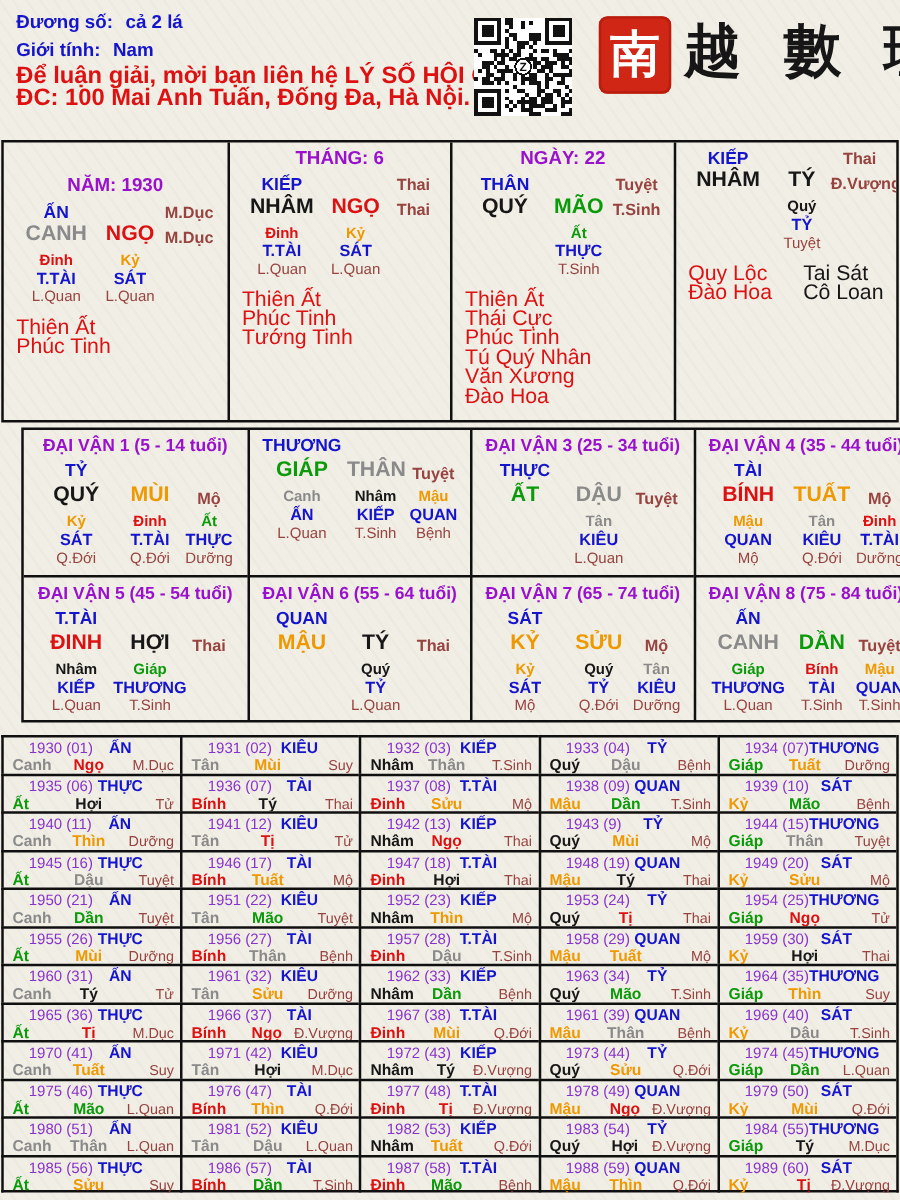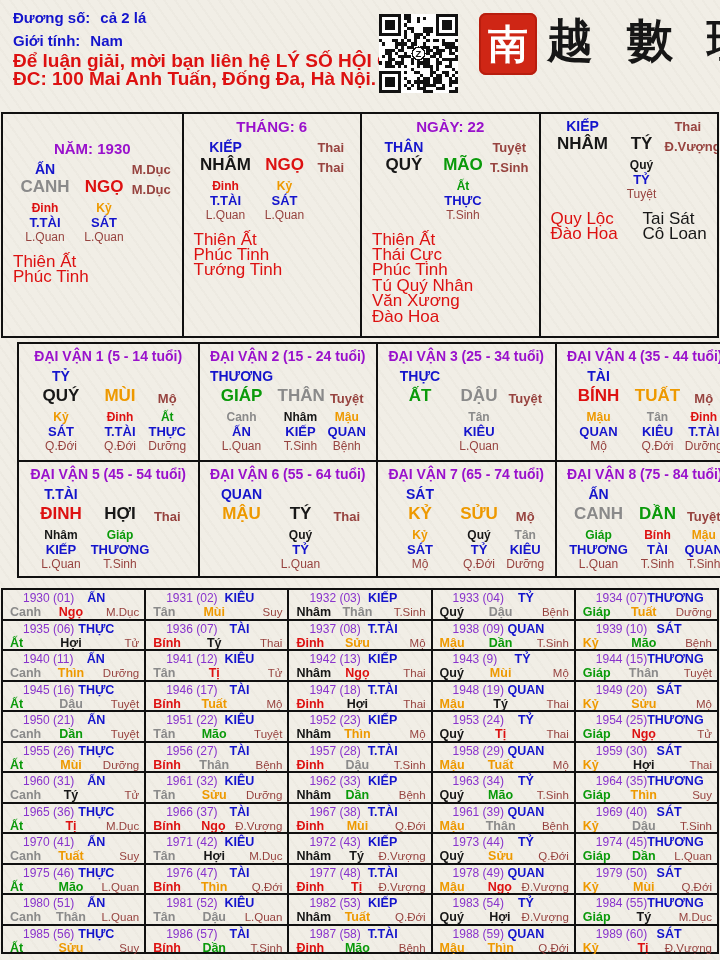--- a/index.html
+++ b/index.html
@@ -464,21 +464,20 @@
 
   <div class="hcol" style="grid-column: 3;">
     <span class="hstem c-green">Ất</span>
     <span class="hstar">THỰC</span>
     <span class="hstatus">Dưỡng</span>
   </div>
 </div>
   </div>
 
   <div class="dv">
-    <div class="dv-title">ĐẠI VẬN 2 (15 - 24 tuổi)</div>
     <div class="g3 toprow">
       <span class="slot star-b dv-top" style="grid-column:1">THƯƠNG</span>
     </div>
     <div class="g3">
       <span class="slot big dv-stem c-green" style="grid-column:1">GIÁP</span>
       <span class="slot big dv-branch c-gray" style="grid-column:2">THÂN</span>
       <span class="slot status dv-status" style="grid-column:3">Tuyệt</span>
     </div>
     <div class="hrow">
   <div class="hcol" style="grid-column: 1;">

